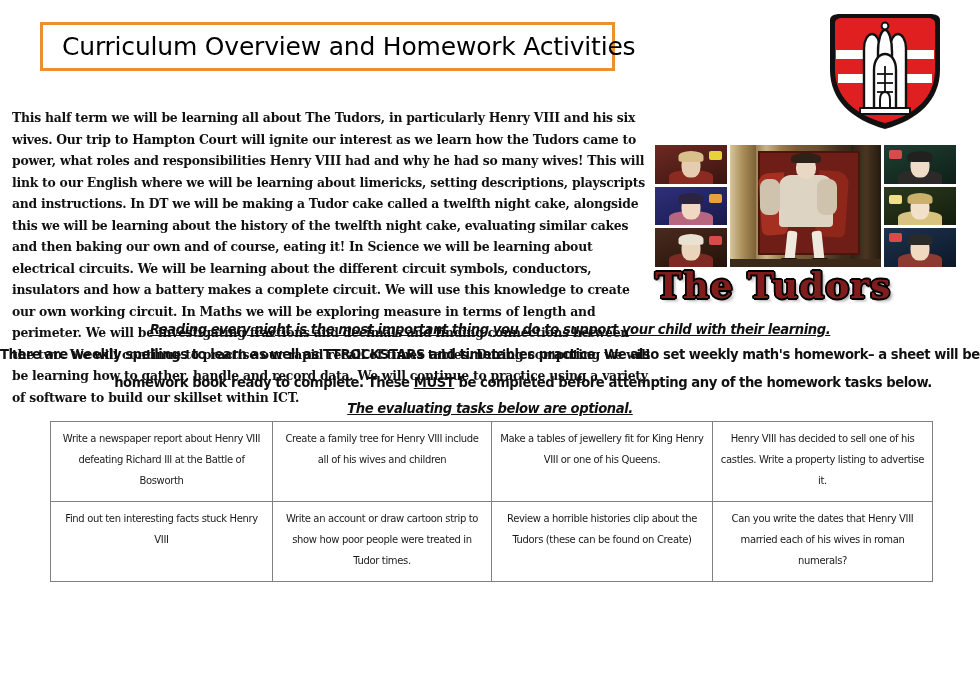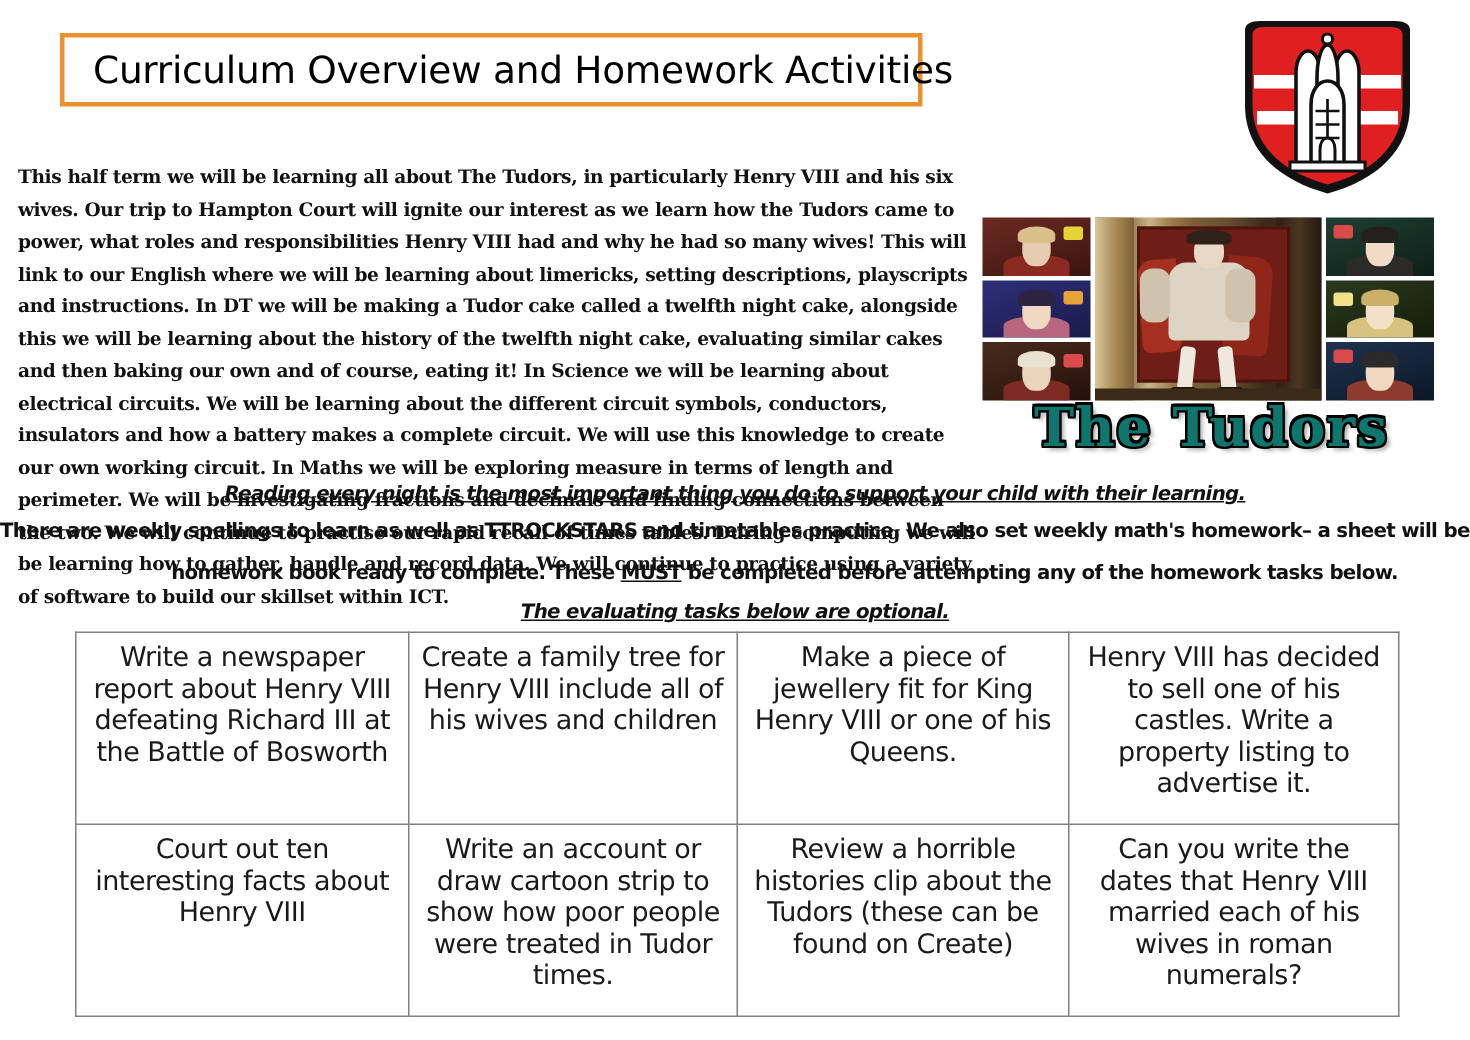--- a/index.html
+++ b/index.html
@@ -194,26 +194,26 @@
     position: absolute; left: 0; bottom: 0; width: 100%; height: 8px;
     background: #3b2a1a;
   }
 
   
   #tudors-wordmark {
     position: absolute;
     left: 655px;
     top: 264px;
     width: 305px;
-    text-align: center;
+    text-align: left;
     font-family: "DejaVu Serif", serif;
     font-weight: bold;
     font-size: 36px;
     letter-spacing: 1px;
-    color: #0f766e;
+    color: #7f1d1d;
     text-shadow:
       -1.4px -1.4px 0 #000, 1.4px -1.4px 0 #000,
       -1.4px  1.4px 0 #000, 1.4px  1.4px 0 #000,
        0 -1.6px 0 #000, 0 1.6px 0 #000,
       -1.6px 0 0 #000, 1.6px 0 0 #000,
        3px 3px 3px rgba(0,0,0,.35);
     white-space: nowrap;
   }
 
   
@@ -241,24 +241,24 @@
     left: 50px;
     top: 421px;
     width: 882px;
     border-collapse: collapse;
     table-layout: fixed;
   }
   #task-table td {
     border: 1px solid #808080;
     height: 69px;
     vertical-align: top;
-    padding: 6px 7px 16px 7px;
+    padding: 6px 7px 4px 7px;
     text-align: center;
     font-family: "DejaVu Sans", sans-serif;
-    font-size: 18px;
+    font-size: 10px;
     line-height: 21px;
     letter-spacing: -0.35px;
     color: #1a1a1a;
   }
   #task-table col.c1 { width: 222px; }
   #task-table col.c2 { width: 219px; }
   #task-table col.c3 { width: 221px; }
   #task-table col.c4 { width: 220px; }
 </style>
 </head>
@@ -371,23 +371,23 @@
   <colgroup>
     <col class="c1">
       <col class="c2">
       <col class="c3">
       <col class="c4">
   </colgroup>
   <tbody>
     <tr>
       <td>Write a newspaper report about Henry VIII defeating Richard III at the Battle of Bosworth</td>
       <td>Create a family tree for Henry VIII include all of his wives and children</td>
-      <td>Make a piece of jewellery fit for King Henry VIII or one of his Queens.</td>
+      <td>Make a tables of jewellery fit for King Henry VIII or one of his Queens.</td>
       <td>Henry VIII has decided to sell one of his castles. Write a property listing to advertise it.</td>
     </tr>
     <tr>
-      <td>Court out ten interesting facts about Henry VIII</td>
+      <td>Find out ten interesting facts stuck Henry VIII</td>
       <td>Write an account or draw cartoon strip to show how poor people were treated in Tudor times.</td>
       <td>Review a horrible histories clip about the Tudors (these can be found on Create)</td>
       <td>Can you write the dates that Henry VIII married each of his wives in roman numerals?</td>
     </tr>
   </tbody>
 </table>
 
 </body></html>

